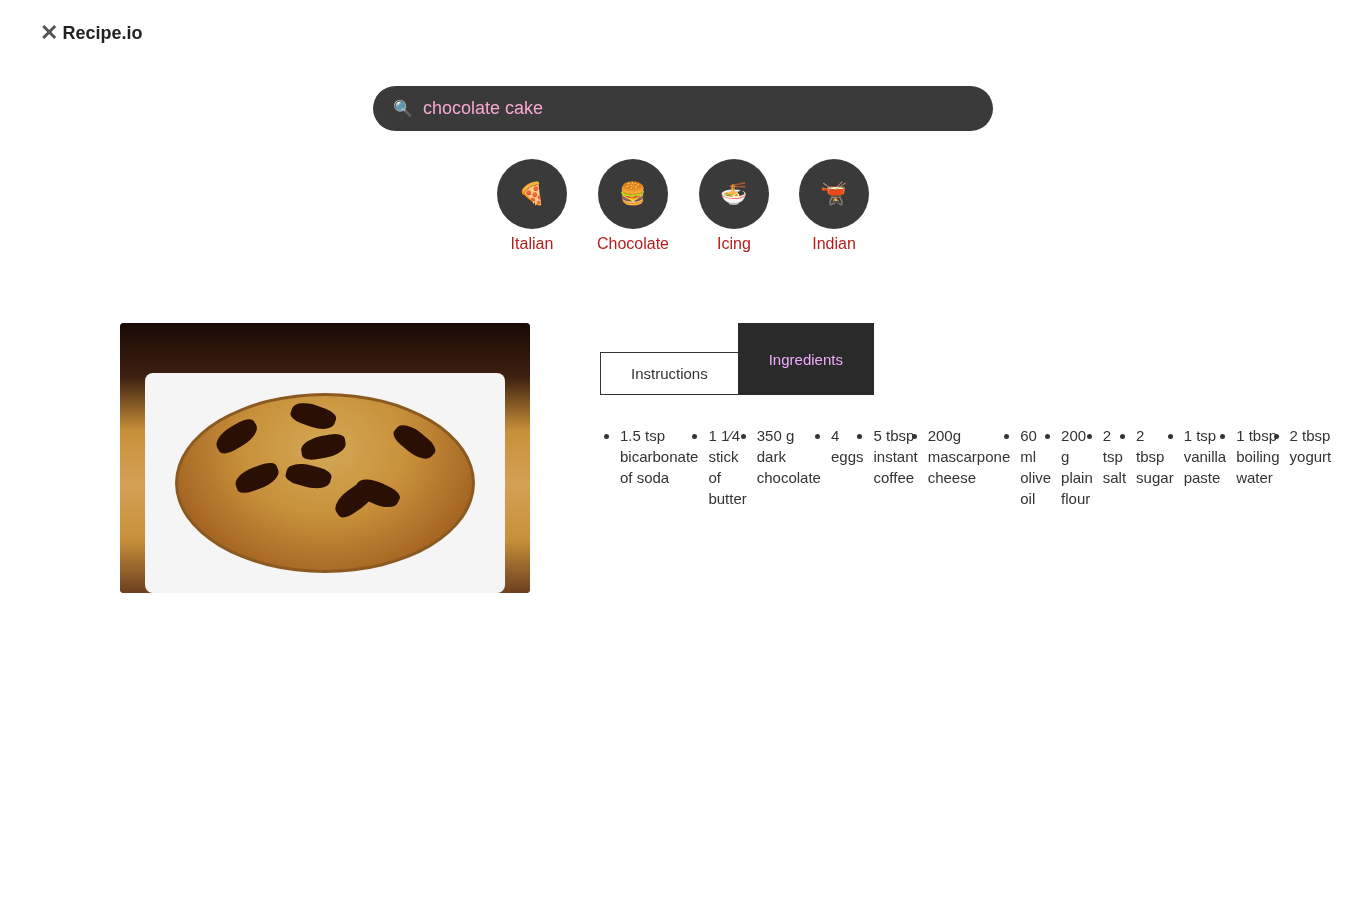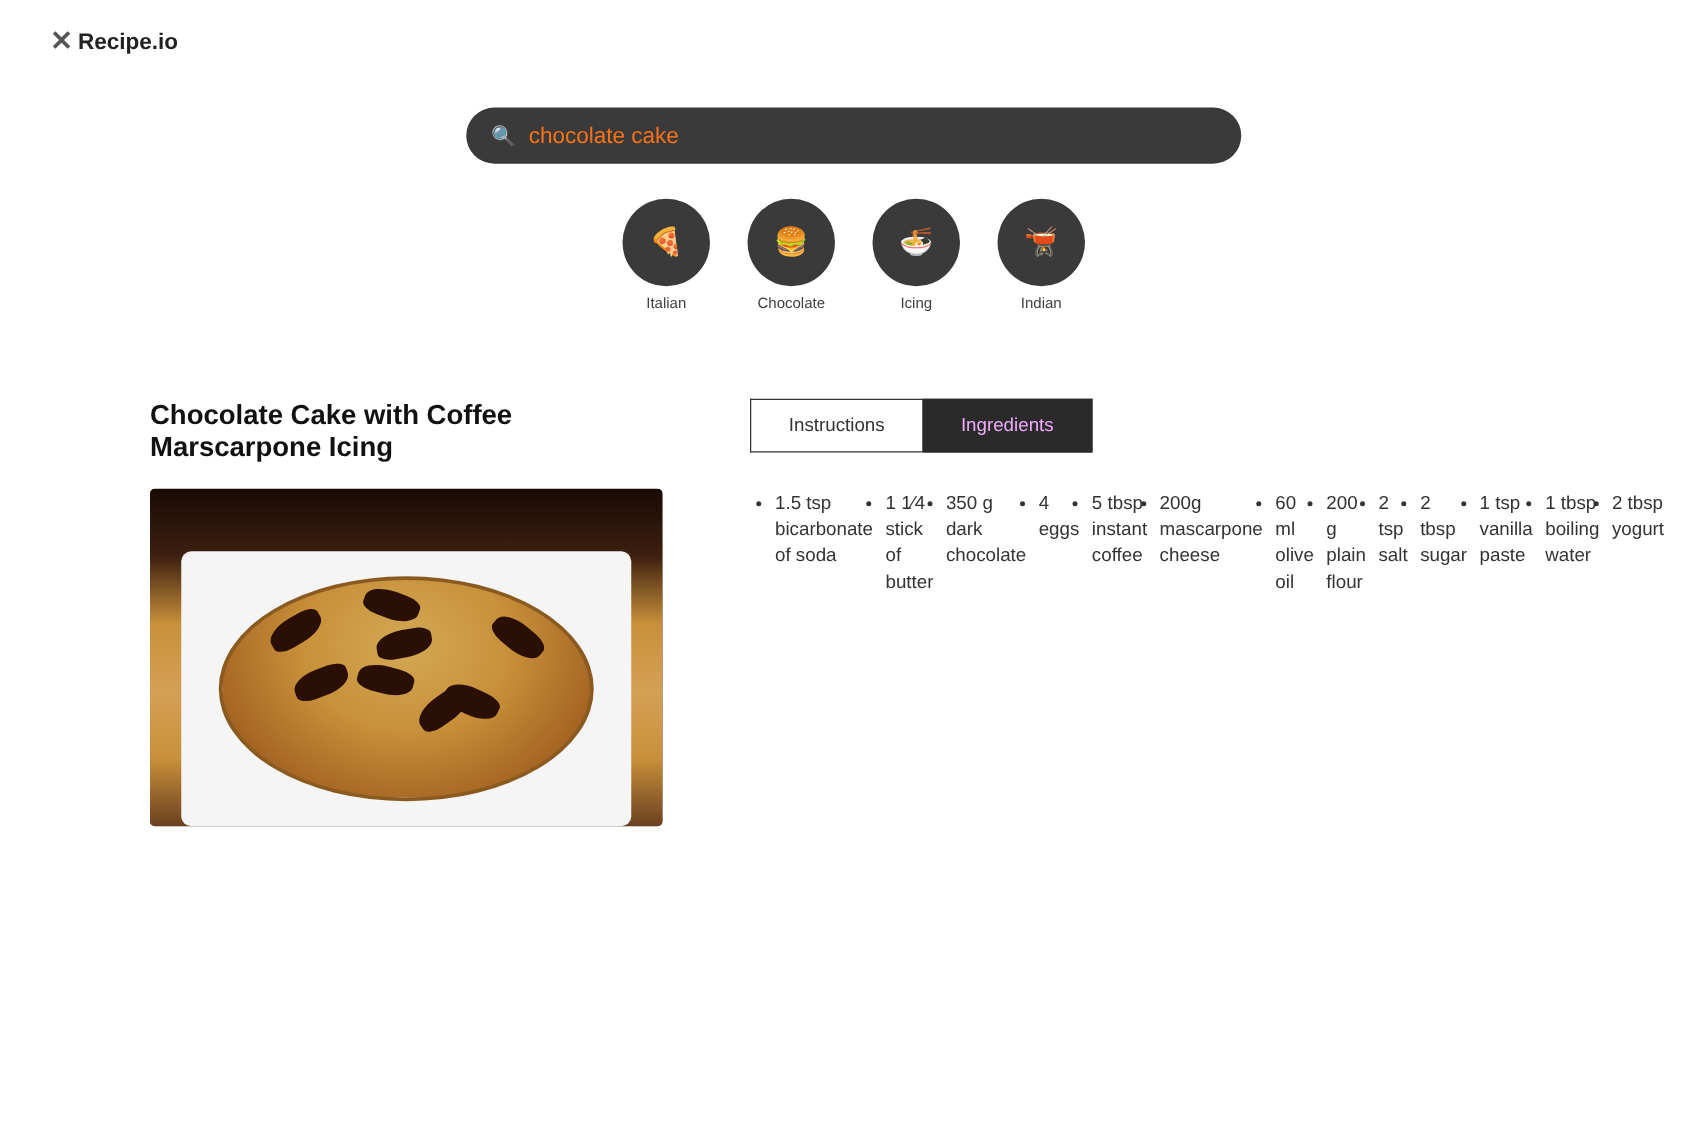--- a/index.html
+++ b/index.html
@@ -42,21 +42,21 @@
       gap: 10px;
     }
     .search-icon {
       color: #aaa;
       font-size: 16px;
     }
     .search-input {
       background: transparent;
       border: none;
       outline: none;
-      color: #f97316;
+      color: #f9a8d4;
       font-size: 18px;
       flex: 1;
       font-family: Arial, sans-serif;
     }
     .cuisine-filters {
       display: flex;
       gap: 30px;
       margin-top: 28px;
       justify-content: center;
     }
@@ -72,22 +72,22 @@
       height: 70px;
       background: #3a3a3a;
       border-radius: 50%;
       display: flex;
       align-items: center;
       justify-content: center;
       color: #fff;
       font-size: 22px;
     }
     .cuisine-label {
-      font-size: 12px;
-      color: #404040;
+      font-size: 16px;
+      color: #b91c1c;
     }
     .recipe-section {
       display: flex;
       padding: 20px 120px;
       gap: 60px;
       margin-top: 20px;
     }
     .recipe-left {
       flex: 0 0 420px;
     }
@@ -179,20 +179,21 @@
       cursor: pointer;
       font-family: Arial, sans-serif;
     }
     .tab-btn.active {
       background: #2a2a2a;
       color: #f0abfc;
       border-color: #2a2a2a;
     }
     .tab-btn:first-child {
       border-right: none;
+      margin-top: 29px;
     }
     .ingredients-list {
       list-style: disc;
       padding-left: 20px;
       display: flex;
       gap: 10px;
     }
     .ingredients-list li {
       font-size: 15px;
       color: #333;
@@ -230,21 +231,20 @@
     </div>
       <div class="cuisine-item">
       <div class="cuisine-circle">🫕</div>
       <span class="cuisine-label">Indian</span>
     </div>
     </div>
 </div>
 
 <div class="recipe-section">
   <div class="recipe-left">
-    <h2 class="recipe-title">Chocolate Cake with Coffee Marscarpone Icing</h2>
     <div class="recipe-image">
       <div class="cake-visual">
         <div class="cake-plate"></div>
         <div class="cake-body">
           <div class="chocolate-pieces">
             <div class="choc-piece"></div>
             <div class="choc-piece"></div>
             <div class="choc-piece"></div>
             <div class="choc-piece"></div>
             <div class="choc-piece"></div>

